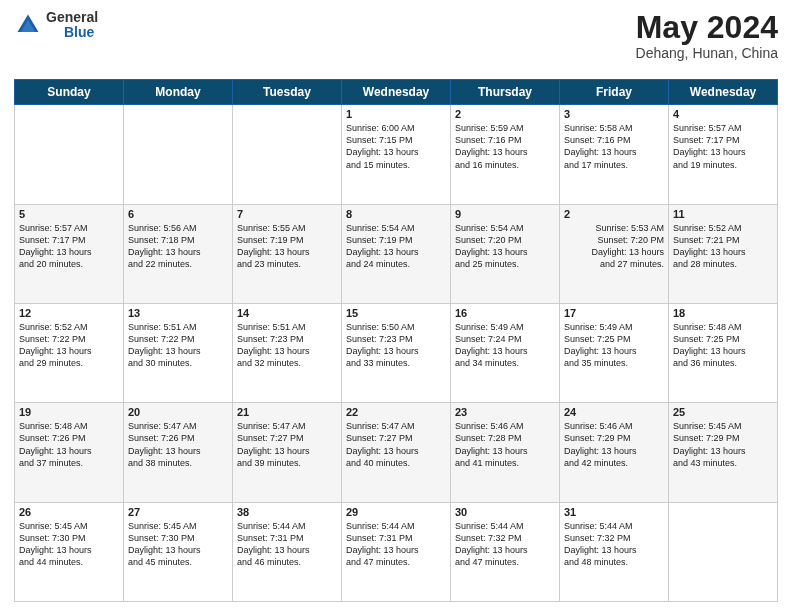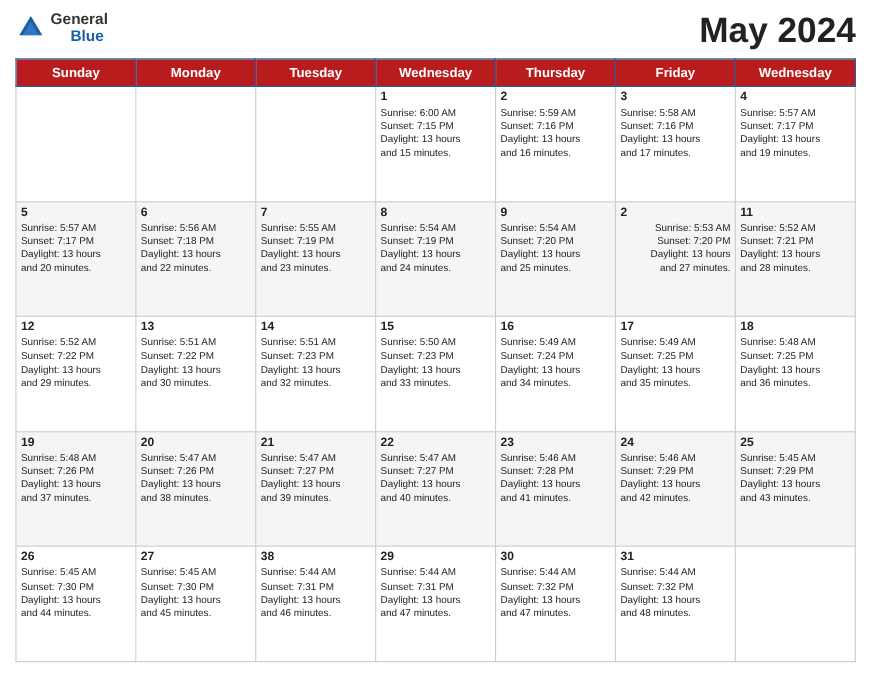--- a/index.html
+++ b/index.html
@@ -14,21 +14,21 @@
       width: 792px;
       height: 612px;
       padding: 10px 14px 10px 14px;
       display: flex;
       flex-direction: column;
     }
     .header {
       display: flex;
       justify-content: space-between;
       align-items: flex-start;
-      margin-bottom: 8px;
+      margin-bottom: 18px;
     }
     .logo {
       display: flex;
       align-items: center;
       gap: 4px;
     }
     .logo-text {
       display: flex;
       flex-direction: column;
       line-height: 1.1;
@@ -62,21 +62,21 @@
       color: #444;
     }
     .calendar {
       flex: 1;
       border: 1px solid #ccc;
       border-collapse: collapse;
       width: 100%;
       table-layout: fixed;
     }
     .calendar th {
-      background: #b91c1c;
+      background: #0c4a6e;
       color: #fff;
       text-align: center;
       font-size: 12px;
       font-weight: bold;
       padding: 5px 2px;
       border: 1px solid #1a5fa8;
     }
     .calendar td {
       vertical-align: top;
       border: 1px solid #ccc;
@@ -118,20 +118,21 @@
         <polygon points="16,4 28,24 4,24" fill="#1a5fa8"></polygon>
         <polygon points="16,10 24,24 8,24" fill="#4a90d9" opacity="0.5"></polygon>
       </svg>
       <div class="logo-text">
         <span class="logo-general">General</span>
         <span class="logo-blue">Blue</span>
       </div>
     </div>
     <div class="title-block">
       <div class="month-year">May 2024</div>
+      <div class="location">Dehang, Hunan, China</div>
     </div>
   </div>
 
   <table class="calendar">
     <thead>
       <tr>
       <th>Sunday</th>
           <th>Monday</th>
           <th>Tuesday</th>
           <th>Wednesday</th>

